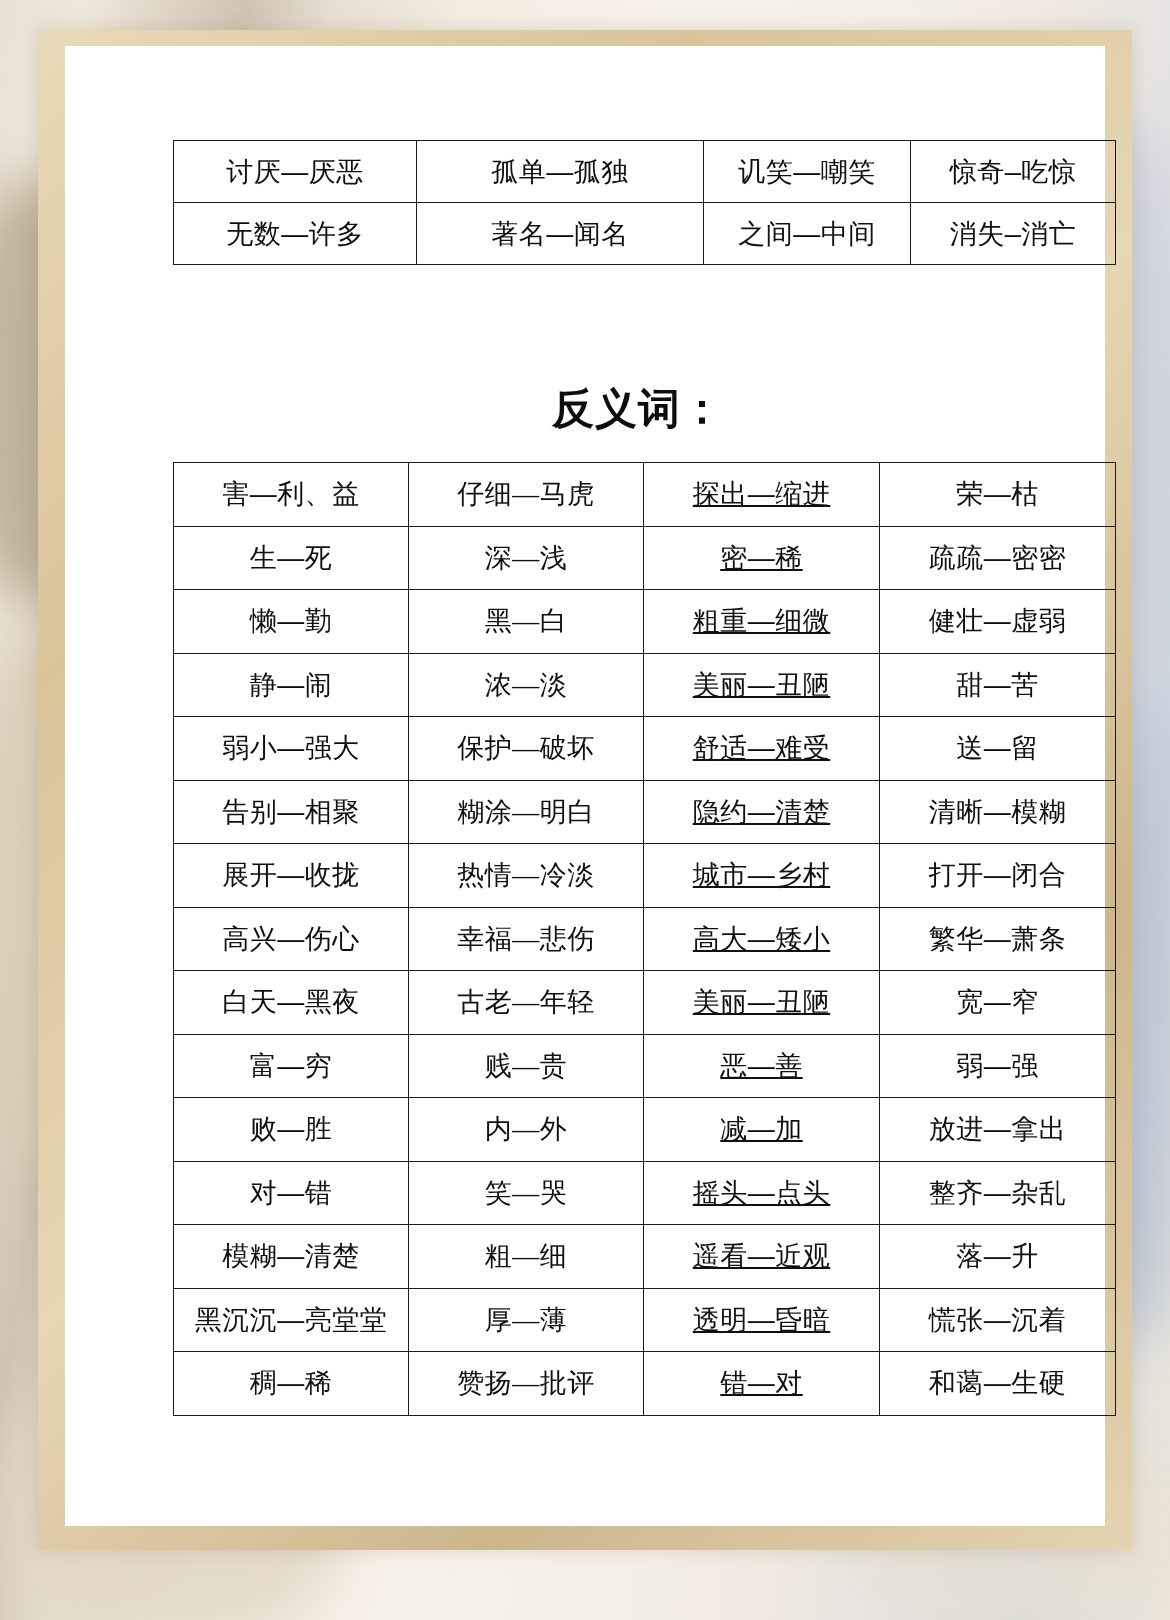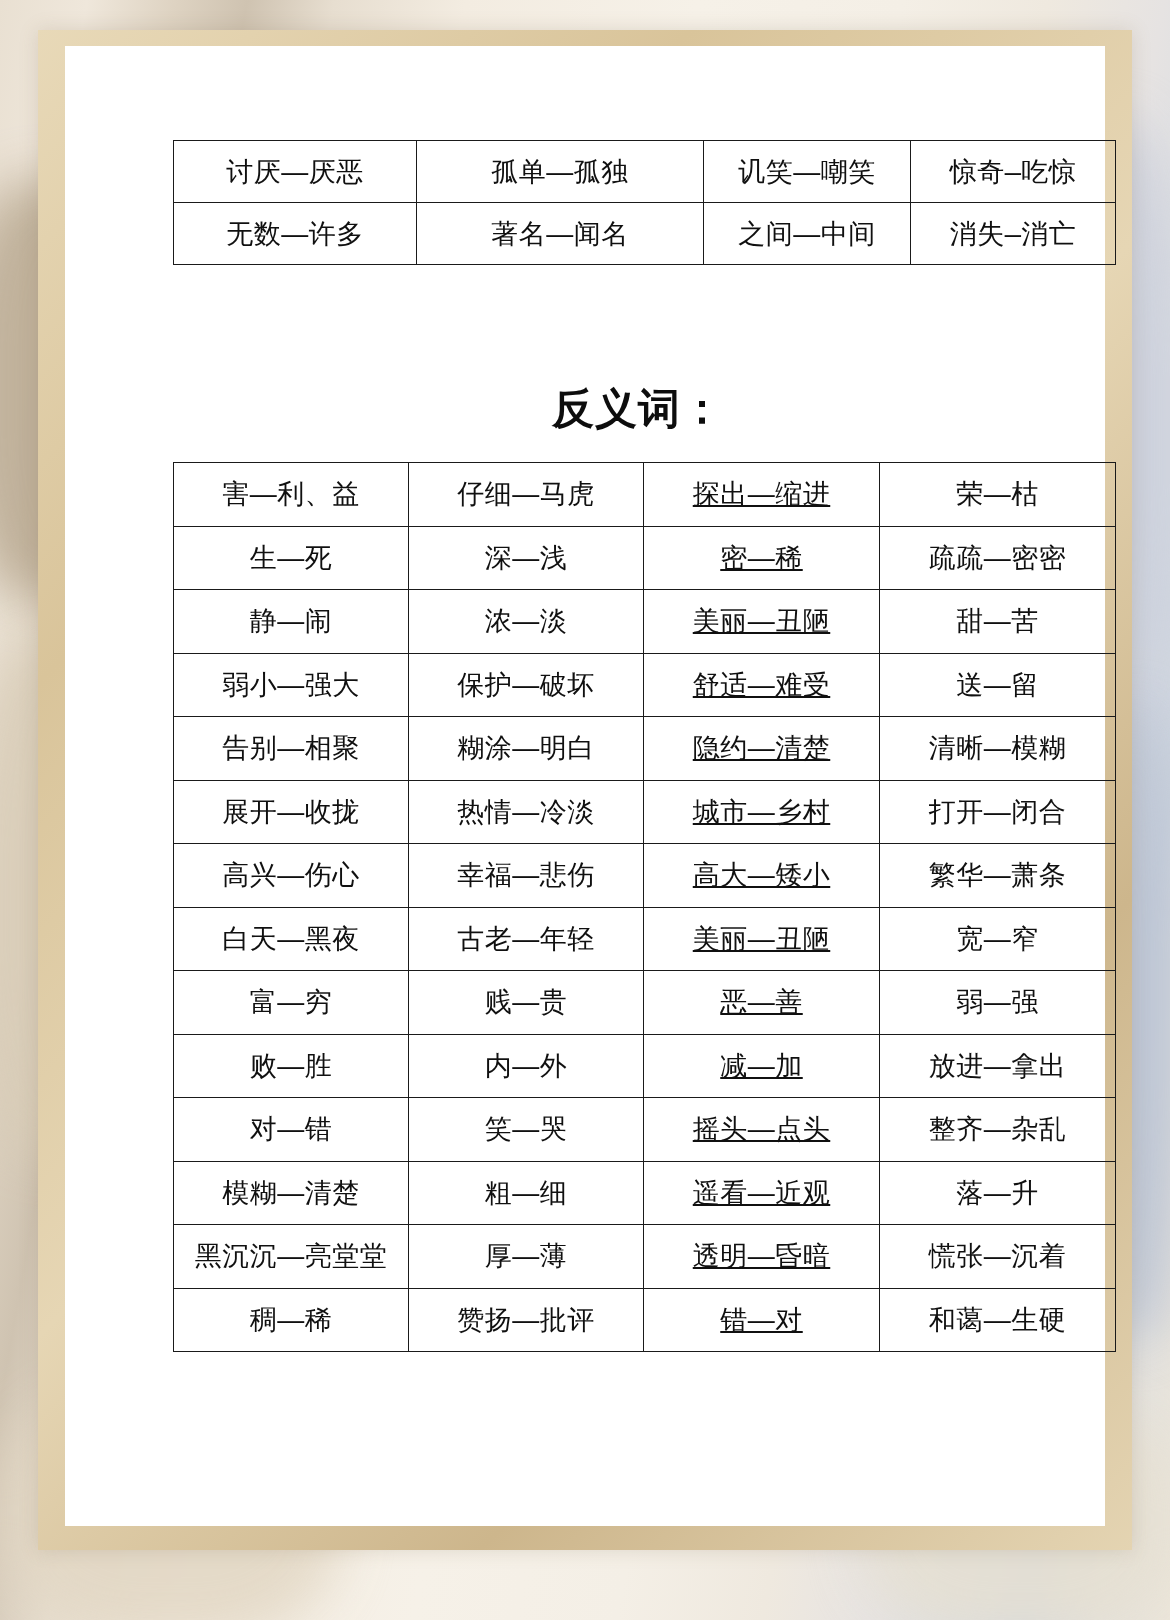--- a/index.html
+++ b/index.html
@@ -114,21 +114,21 @@
   }
 
   .gap-after-top { height: 116px; }
   .gap-after-heading { height: 25px; }
 
   .table-ant td {
     height: 60.5px;
     font-size: 27px;
   }
   .table-ant .a1 { width: 232px; }
-  .table-ant .a2 { width: 232px; }
+  .table-ant .a2 { width: 232px; font-family: Liberation Serif, serif; }
   .table-ant .a3 { width: 233px; text-decoration: underline; }
   .table-ant .a4 { width: 233px; }
 </style>
 </head>
 <body>
 
 <div class="page-bg">
   <div class="blur-blob blob-a"></div>
   <div class="blur-blob blob-b"></div>
   <div class="blur-blob blob-c"></div>
@@ -173,20 +173,26 @@
             <td class="a3">探出—缩进</td>
             <td class="a4">荣—枯</td>
           </tr>
           <tr>
             <td class="a1">生—死</td>
             <td class="a2">深—浅</td>
             <td class="a3">密—稀</td>
             <td class="a4">疏疏—密密</td>
           </tr>
           <tr>
+            <td class="a1">懒—勤</td>
+            <td class="a2">黑—白</td>
+            <td class="a3">粗重—细微</td>
+            <td class="a4">健壮—虚弱</td>
+          </tr>
+          <tr>
             <td class="a1">静—闹</td>
             <td class="a2">浓—淡</td>
             <td class="a3">美丽—丑陋</td>
             <td class="a4">甜—苦</td>
           </tr>
           <tr>
             <td class="a1">弱小—强大</td>
             <td class="a2">保护—破坏</td>
             <td class="a3">舒适—难受</td>
             <td class="a4">送—留</td>

